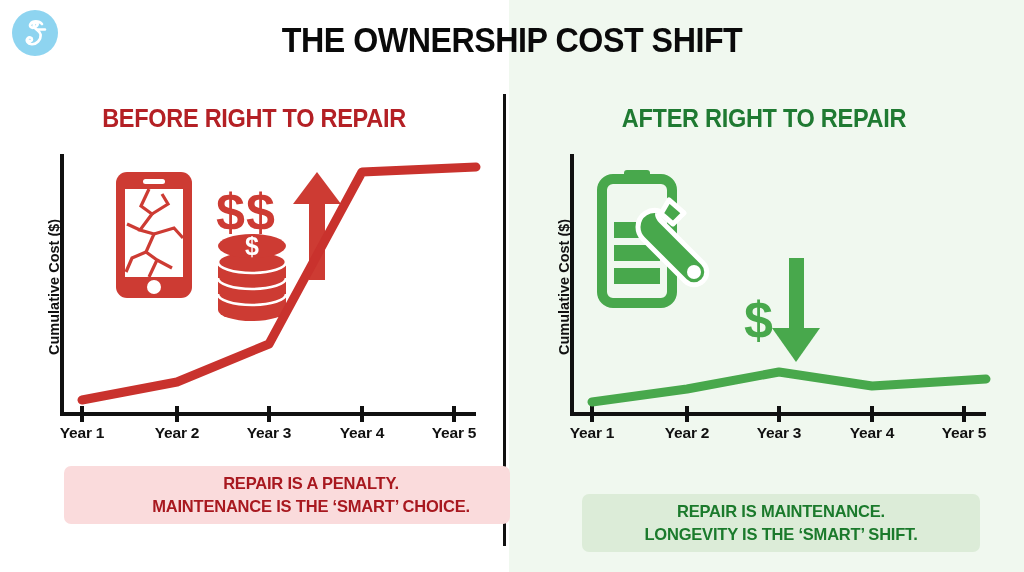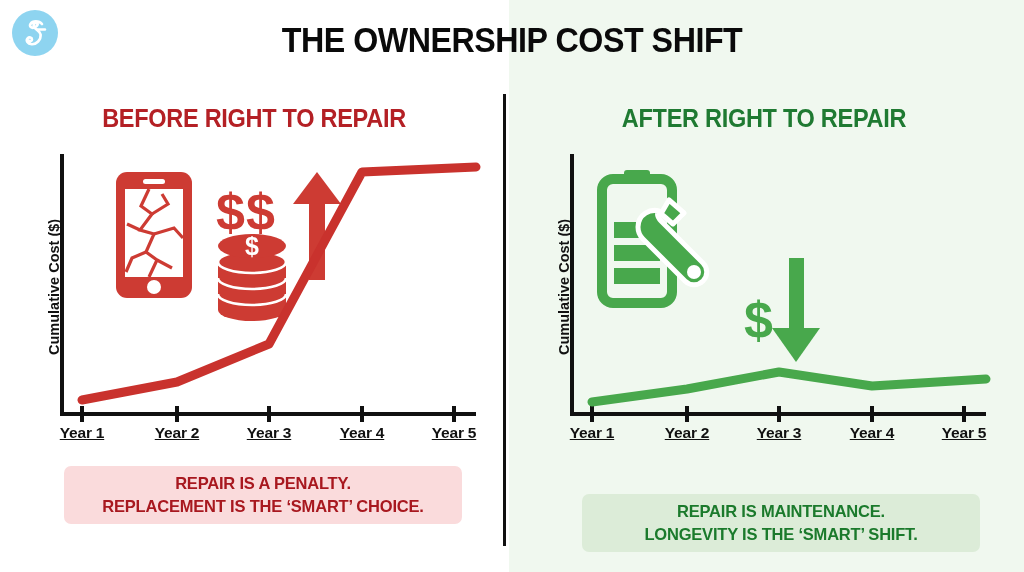--- a/index.html
+++ b/index.html
@@ -99,21 +99,20 @@
   .axis-title.right { left: 556px; top: 355px; }
 
   .tick-label {
     position: absolute;
     font-size: 15.5px;
     font-weight: 700;
     color: #111111;
     white-space: nowrap;
     transform: translateX(-50%);
     letter-spacing: -0.2px;
-    text-decoration: underline;
   }
   
   .caption {
     position: absolute;
     top: 466px;
     height: 58px;
     border-radius: 7px;
     display: flex;
     flex-direction: column;
     align-items: center;
@@ -121,20 +120,21 @@
     font-size: 16.5px;
     font-weight: 700;
     line-height: 1.42;
     text-align: center;
     letter-spacing: -0.2px;
   }
   .caption.left {
     left: 64px; width: 398px;
     background: #fadbdc;
     color: #a8181f;
+    padding-left: 48px;
   }
   .caption.right {
     left: 582px; width: 398px;
     background: #dcecd8;
     color: #1b7a2c;
     margin-top: 28px;
   }
   .caption .ln { display: block; }
 </style>
 </head>
@@ -270,21 +270,21 @@
   <div class="axis-title right">Cumulative Cost ($)</div>
 
   <div class="tick-label" style="left:592px; top:424px;">Year 1</div>
   <div class="tick-label" style="left:687px; top:424px;">Year 2</div>
   <div class="tick-label" style="left:779px; top:424px;">Year 3</div>
   <div class="tick-label" style="left:872px; top:424px;">Year 4</div>
   <div class="tick-label" style="left:964px; top:424px;">Year 5</div>
 
   <div class="caption left">
     <span class="ln">REPAIR IS A PENALTY.</span>
-    <span class="ln">REPLACEMENT IS THE ‘SMART’ CHOICE.</span>
+    <span class="ln">MAINTENANCE IS THE ‘SMART’ CHOICE.</span>
   </div>
 
   <div class="caption right">
     <span class="ln">REPAIR IS MAINTENANCE.</span>
     <span class="ln">LONGEVITY IS THE ‘SMART’ SHIFT.</span>
   </div>
 
 </div>
 
 </body></html>

